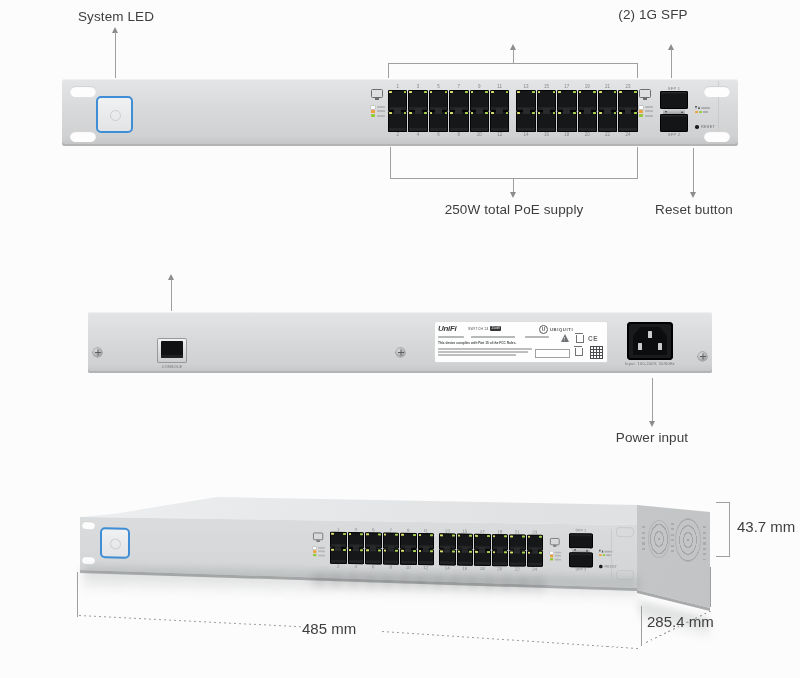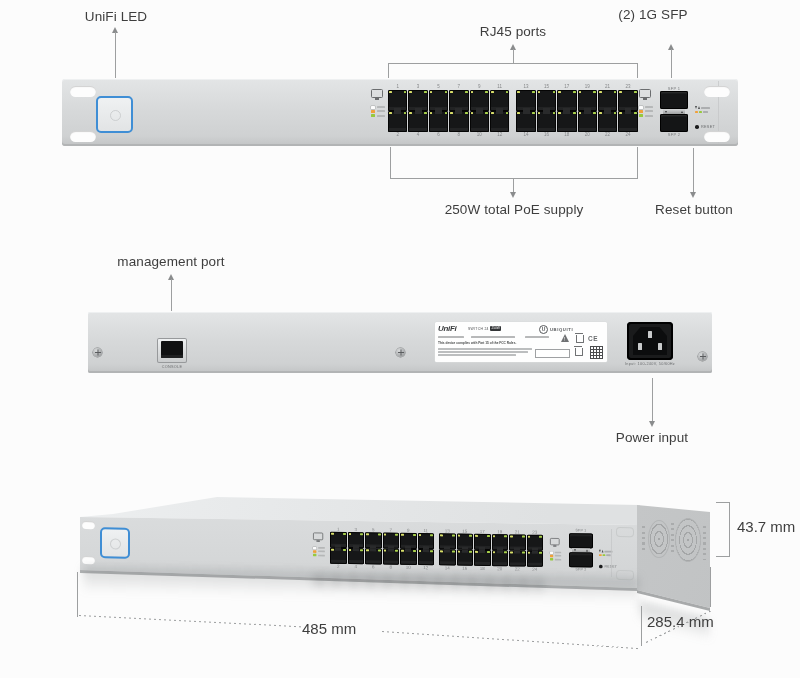--- a/index.html
+++ b/index.html
@@ -111,25 +111,24 @@
         background:repeating-radial-gradient(ellipse at center,#a4a6a7 0 .9px,transparent .9px 4px);
         box-shadow:inset 0 0 0 1px #b3b5b6;}
   .slots{position:absolute;width:3px;background:repeating-linear-gradient(180deg,#a3a5a6 0 2px,transparent 2px 5.5px);opacity:.8;}
   .refl{position:absolute;filter:blur(4px);}
 </style>
 </head>
 <body>
 
 <div class="stage">
 
-  <div class="callout" style="left:46px;top:8px;width:140px;">UniFi LED</div>
+  <div class="callout" style="left:46px;top:8px;width:140px;">System LED</div>
   <div class="ar-up" style="left:112px;top:27px;"></div>
   <div class="vline" style="left:115px;top:32px;height:46px;"></div>
 
-  <div class="callout" style="left:413px;top:23px;width:200px;">RJ45 ports</div>
   <div class="ar-up" style="left:509.5px;top:44px;"></div>
   <div class="vline" style="left:513px;top:49px;height:14px;"></div>
   <div class="hline" style="left:388px;top:63px;width:250px;"></div>
   <div class="vline" style="left:388px;top:63px;height:15px;"></div>
   <div class="vline" style="left:637px;top:63px;height:15px;"></div>
 
   <div class="callout" style="left:583px;top:6px;width:140px;">(2) 1G SFP</div>
   <div class="ar-up" style="left:667.5px;top:44px;"></div>
   <div class="vline" style="left:671px;top:49px;height:29px;"></div>
 
@@ -358,21 +357,20 @@
   <div class="vline" style="left:637px;top:147px;height:31px;"></div>
   <div class="hline" style="left:390px;top:178px;width:248px;"></div>
   <div class="vline" style="left:513px;top:178px;height:14px;"></div>
   <div class="ar-dn" style="left:509.5px;top:192px;"></div>
   <div class="callout" style="left:414px;top:201px;width:200px;">250W total PoE supply</div>
 
   <div class="vline" style="left:693px;top:148px;height:44px;"></div>
   <div class="ar-dn" style="left:689.5px;top:192px;"></div>
   <div class="callout" style="left:634px;top:201px;width:120px;">Reset button</div>
 
-  <div class="callout" style="left:101px;top:253px;width:140px;">management port</div>
   <div class="ar-up" style="left:167.5px;top:274px;"></div>
   <div class="vline" style="left:171px;top:279px;height:32px;"></div>
 
   <div class="chassis" style="left:88px;top:312px;width:624px;height:61px;border-radius:2px;">
     <div class="screw" style="left:5px;top:36px;"></div>
     <div class="screw" style="left:308px;top:36px;"></div>
     <div class="screw" style="left:610px;top:40px;"></div>
 
     <div class="console-frame" style="left:69px;top:26px;">
       <div class="console-jack"></div>

